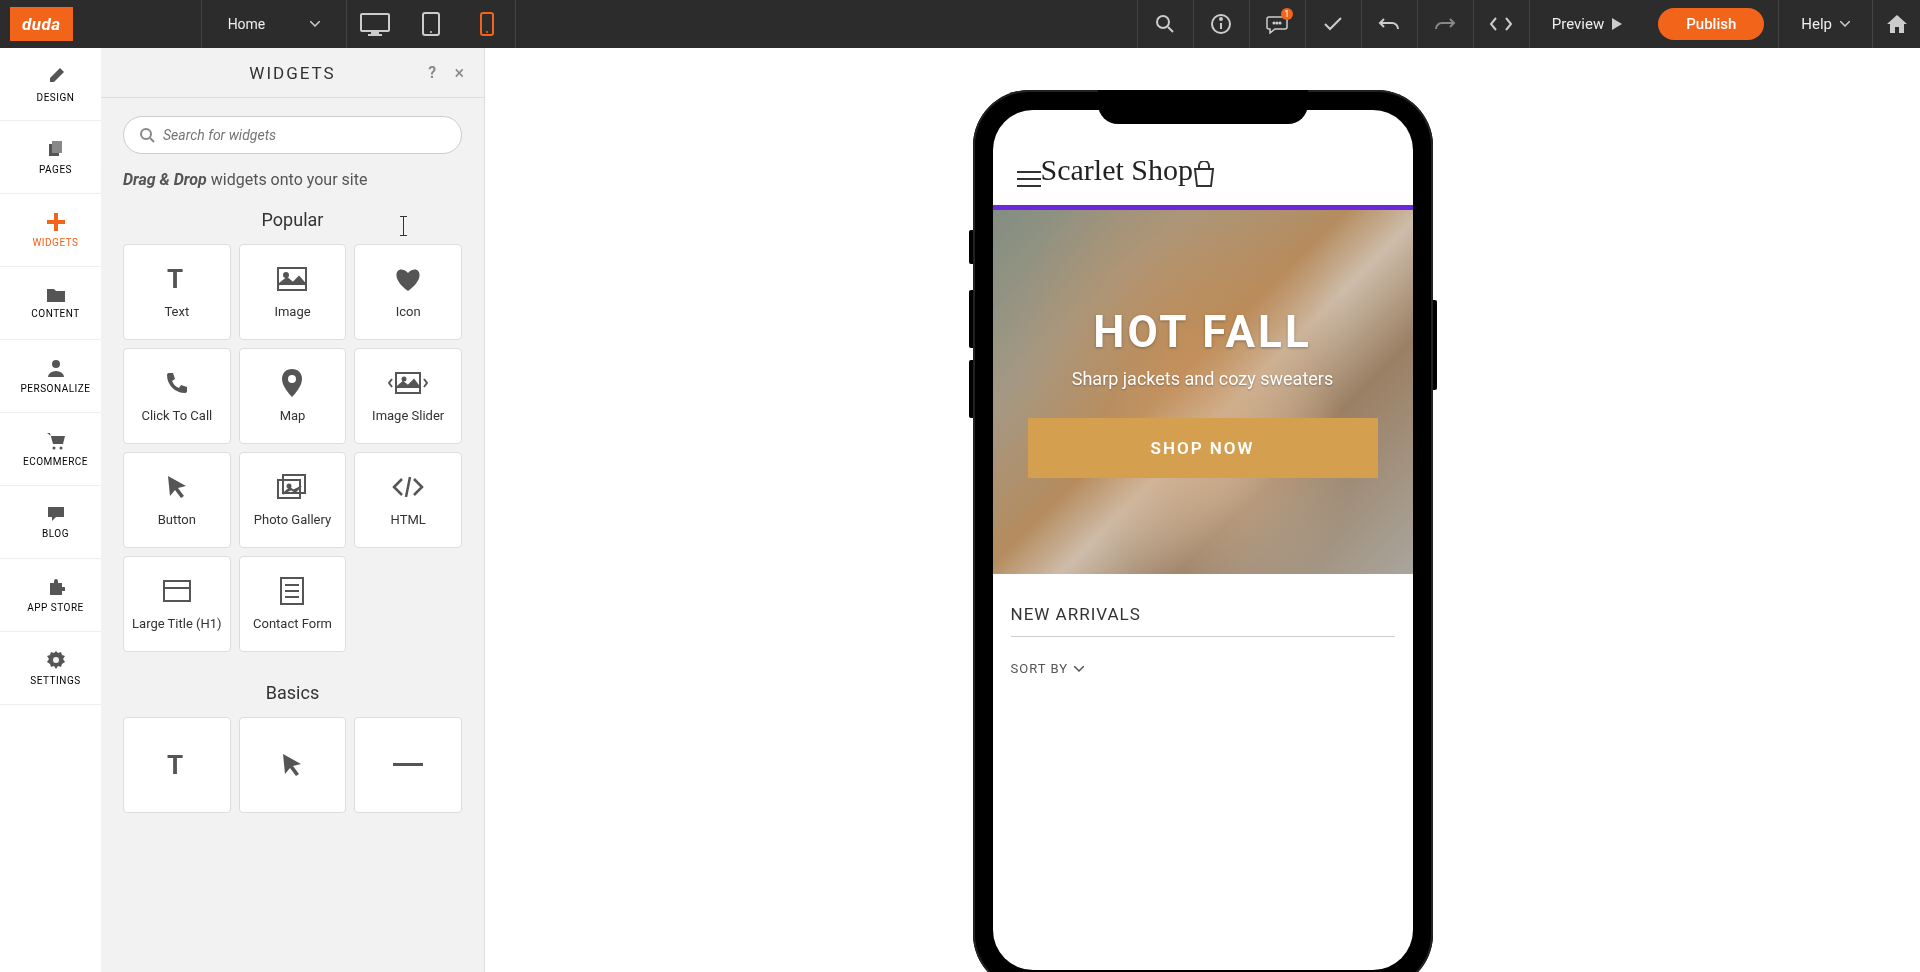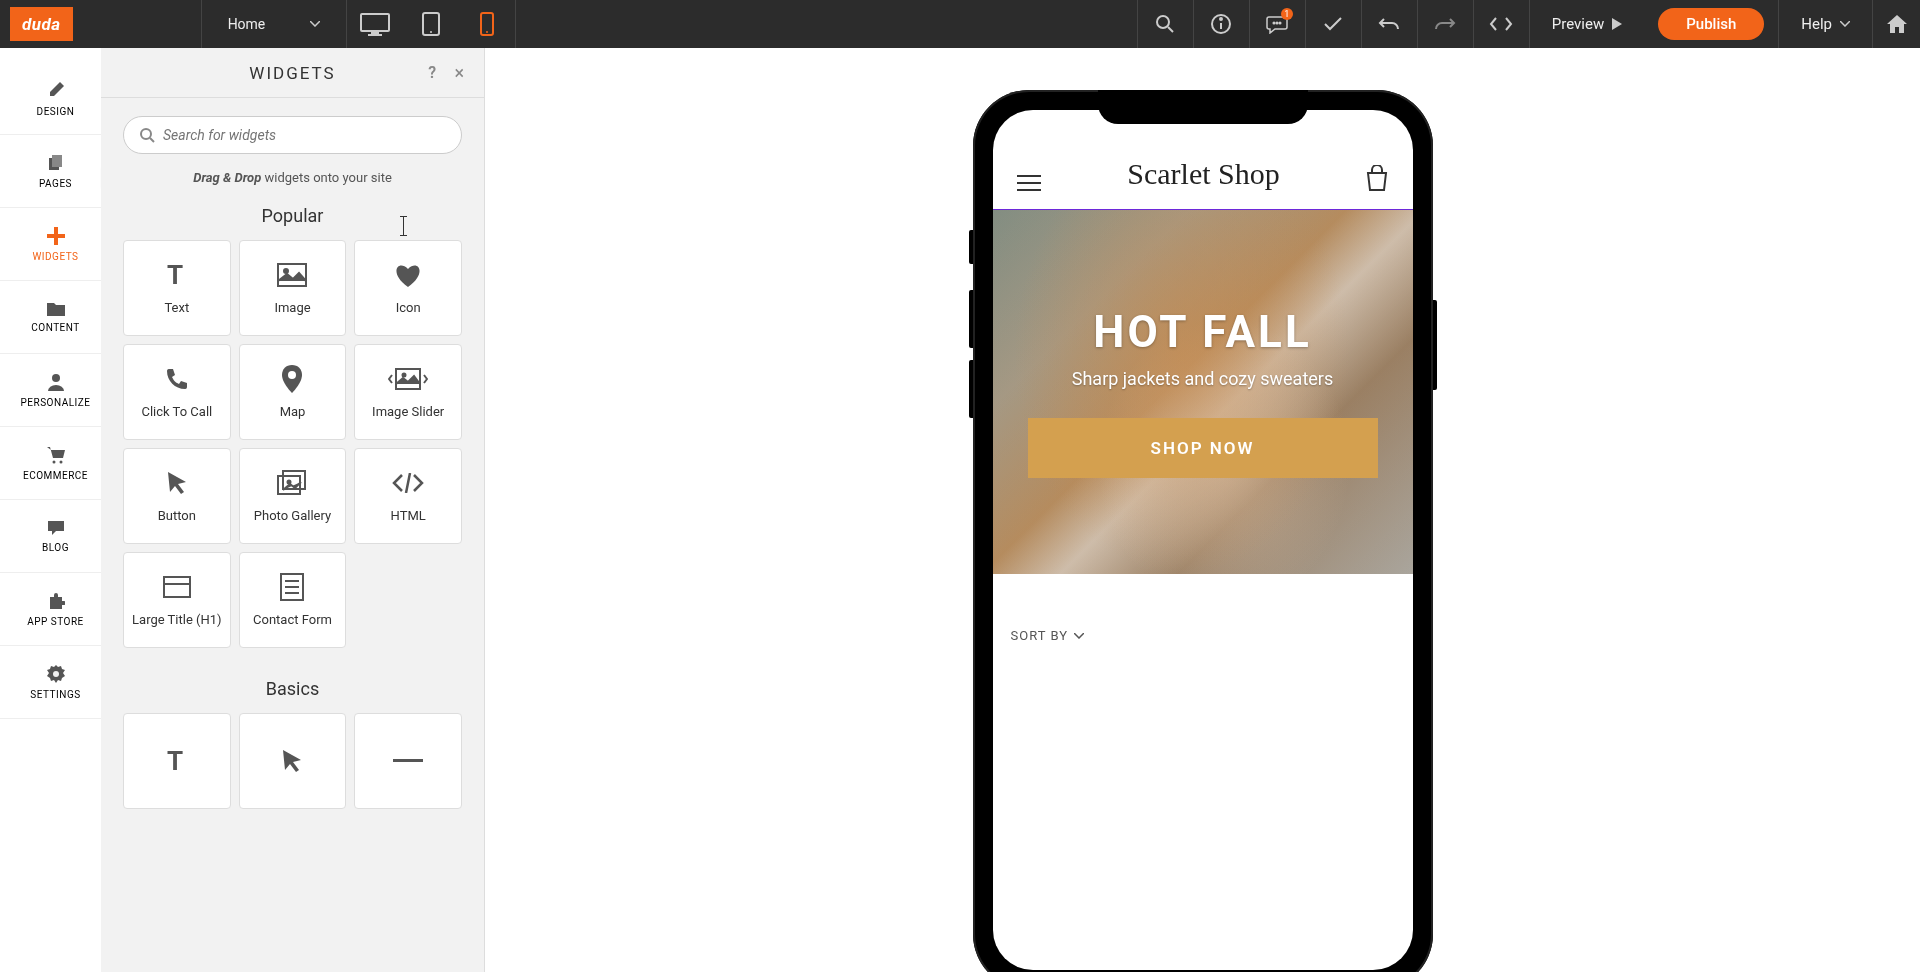--- a/index.html
+++ b/index.html
@@ -16,56 +16,56 @@
 .topbar-flex { flex: 1; }
 .top-icons { display: flex; }
 .top-icon { width: 56px; border-left: 1px solid #444; display: flex; align-items: center; justify-content: center; cursor: pointer; position: relative; }
 .badge { position: absolute; top: 8px; right: 12px; background: #f26419; color: #fff; font-size: 9px; width: 12px; height: 12px; border-radius: 50%; display: flex; align-items: center; justify-content: center; }
 .preview-btn { display: flex; align-items: center; color: #eee; padding: 0 22px; font-size: 15px; border-left: 1px solid #444; cursor: pointer; gap: 8px; }
 .publish-btn { background: #f26419; color: #fff; border-radius: 18px; padding: 0 28px; display: flex; align-items: center; margin: 8px 14px; font-size: 15px; font-weight: 500; cursor: pointer; }
 .help-btn { display: flex; align-items: center; color: #eee; padding: 0 22px; font-size: 15px; border-left: 1px solid #444; cursor: pointer; gap: 8px; }
 .home-btn { width: 48px; border-left: 1px solid #444; display: flex; align-items: center; justify-content: center; cursor: pointer; }
 
 
-.leftbar { position: absolute; top: 62px; left: 0; bottom: 0; width: 112px; background: #fff; border-right: 1px solid #ddd; display: flex; flex-direction: column; }
+.leftbar { position: absolute; top: 48px; left: 0; bottom: 0; width: 112px; background: #fff; border-right: 1px solid #ddd; display: flex; flex-direction: column; }
 .leftbar-item { height: 73px; display: flex; flex-direction: column; align-items: center; justify-content: center; border-bottom: 1px solid #eee; cursor: pointer; gap: 6px; }
 .leftbar-item.active { color: #f26419; }
 .leftbar-label { font-size: 10px; letter-spacing: 0.5px; }
 .leftbar-triangle { position: absolute; top: 168px; left: 101px; width: 0; height: 0; border-top: 10px solid transparent; border-bottom: 10px solid transparent; border-left: 10px solid #fff; filter: drop-shadow(1px 0 1px rgba(0,0,0,0.15)); }
 
 
 .widgets-panel { position: absolute; top: 48px; left: 101px; bottom: 0; width: 384px; background: #f2f2f2; border-right: 1px solid #ddd; display: flex; flex-direction: column; }
 .widgets-header { height: 50px; display: flex; align-items: center; justify-content: center; position: relative; border-bottom: 1px solid #ddd; }
 .widgets-title { font-size: 17px; letter-spacing: 2px; color: #333; font-weight: 400; }
 .widgets-help { position: absolute; right: 48px; color: #888; cursor: pointer; font-weight: 600; }
 .widgets-close { position: absolute; right: 20px; color: #888; cursor: pointer; font-size: 18px; }
 .widgets-body { flex: 1; overflow-y: auto; padding: 18px 22px; }
 .search-wrap { background: #fff; border: 1px solid #ccc; border-radius: 24px; display: flex; align-items: center; padding: 0 16px; height: 38px; }
 .search-input { flex: 1; border: none; outline: none; font-size: 14px; font-style: italic; color: #666; background: transparent; }
-.dragdrop { text-align: center; font-size: 13px; color: #555; margin: 16px 0 20px; }
+.dragdrop { text-align: left; font-size: 16px; color: #555; margin: 16px 0 20px; }
 .dragdrop b { font-style: italic; }
 .section-title { text-align: center; font-size: 18px; color: #333; margin-bottom: 14px; font-weight: 400; }
 .widget-grid { display: grid; grid-template-columns: repeat(3, 1fr); gap: 8px; margin-bottom: 30px; }
 .widget-card { background: #fff; border: 1px solid #ddd; border-radius: 4px; height: 96px; display: flex; flex-direction: column; align-items: center; justify-content: center; cursor: grab; gap: 10px; }
 .widget-card-label { font-size: 13px; color: #333; text-align: center; line-height: 1.2; padding: 0 4px; }
 .widget-icon-wrap { height: 30px; display: flex; align-items: center; justify-content: center; color: #555; }
 
 
 .canvas { position: absolute; top: 48px; left: 485px; right: 0; bottom: 0; background: #fff; display: flex; justify-content: center; padding-top: 42px; overflow: hidden; }
 
 
 .phone { width: 460px; height: 900px; background: #000; border-radius: 56px; padding: 20px; position: relative; box-shadow: 0 0 0 2px #222 inset; }
 .phone-screen { width: 100%; height: 100%; background: #fff; border-radius: 40px; overflow: hidden; position: relative; }
 .notch { position: absolute; top: 0; left: 50%; transform: translateX(-50%); width: 210px; height: 34px; background: #000; border-radius: 0 0 20px 20px; z-index: 10; }
 .phone-btn-l1 { position: absolute; left: -4px; top: 140px; width: 4px; height: 34px; background: #000; border-radius: 2px 0 0 2px; }
 .phone-btn-l2 { position: absolute; left: -4px; top: 200px; width: 4px; height: 58px; background: #000; border-radius: 2px 0 0 2px; }
 .phone-btn-l3 { position: absolute; left: -4px; top: 270px; width: 4px; height: 58px; background: #000; border-radius: 2px 0 0 2px; }
 .phone-btn-r { position: absolute; right: -4px; top: 210px; width: 4px; height: 90px; background: #000; border-radius: 0 2px 2px 0; }
 
-.site-header { height: 100px; display: flex; align-items: flex-end; justify-content: space-between; padding: 0 24px 18px; border-bottom: 1px solid #6d28d9; }
+.site-header { height: 100px; display: flex; align-items: flex-end; padding: 0 24px 18px; border-bottom: 5px solid #6d28d9; }
 .hamburger { display: flex; flex-direction: column; gap: 5px; cursor: pointer; }
 .hamburger span { width: 24px; height: 2px; background: #333; }
 .shop-logo { font-family: 'Brush Script MT', cursive; font-size: 30px; color: #222; }
 .bag-icon { width: 22px; height: 26px; }
 
 .hero { height: 364px; background: linear-gradient(rgba(100,90,80,0.2), rgba(100,90,80,0.2)), linear-gradient(135deg, #8a9a8e 0%, #b5a890 25%, #c99862 45%, #e8d5c0 55%, #a88968 70%, #bbb8b0 100%); display: flex; flex-direction: column; align-items: center; justify-content: center; color: #fff; text-align: center; padding: 0 20px; position: relative; }
 .hero::before { content:''; position:absolute; inset:0; background: radial-gradient(ellipse 40% 60% at 45% 40%, rgba(200,140,80,0.6), transparent), radial-gradient(ellipse 30% 40% at 55% 70%, rgba(230,210,190,0.5), transparent); }
 .hero > * { position: relative; z-index: 1; }
 .hero-title { font-size: 44px; font-weight: 700; letter-spacing: 3px; margin-bottom: 8px; text-shadow: 0 1px 3px rgba(0,0,0,0.3); }
 .hero-sub { font-size: 18px; margin-bottom: 26px; line-height: 1.4; text-shadow: 0 1px 2px rgba(0,0,0,0.3); }
@@ -416,20 +416,21 @@
             <path d="M2 8 H20 L18 25 H4 Z"></path>
             <path d="M6 8 V5 a5 5 0 0 1 10 0 V8"></path>
           </svg>
       </div>
       <div class="hero">
         <div class="hero-title">HOT FALL</div>
         <div class="hero-sub">Sharp jackets and cozy sweaters</div>
         <div class="hero-btn">SHOP NOW</div>
       </div>
       <div class="arrivals">
+        <div class="arrivals-title">NEW ARRIVALS</div>
         <div class="sortby">
           <span>SORT BY</span>
           <svg width="10" height="6" viewBox="0 0 10 6">
               <path d="M0 0 L5 5 L10 0" fill="none" stroke="#555" stroke-width="1.5"></path>
             </svg>
         </div>
       </div>
     </div>
   </div>
 </div>

